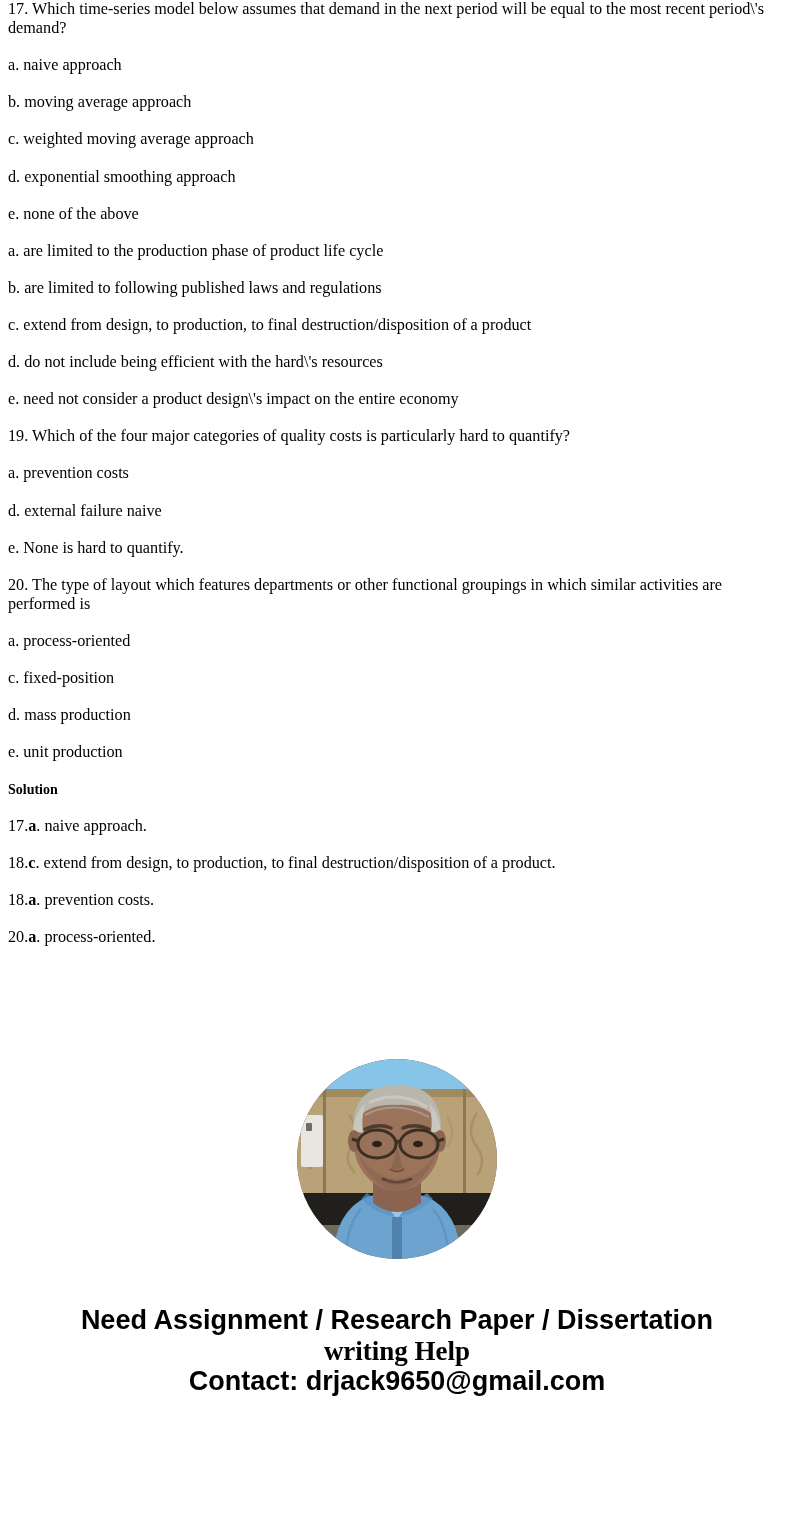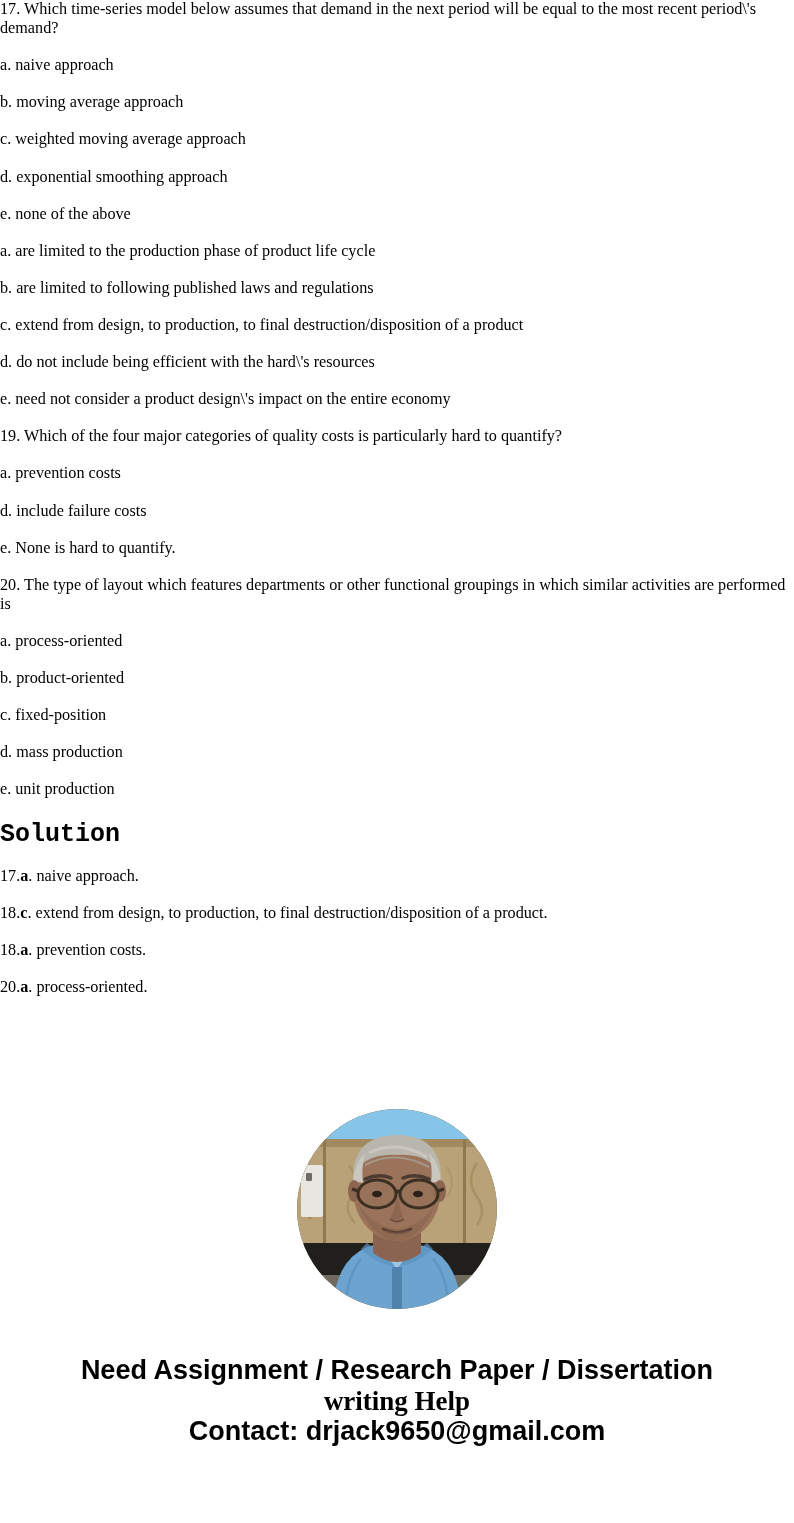--- a/index.html
+++ b/index.html
@@ -15,38 +15,37 @@
     color: #000000;
     -webkit-font-smoothing: antialiased;
   }
   .page {
     width: 794px;
     box-sizing: border-box;
     padding: 0;
     position: relative;
   }
   .content {
-    padding: 0 0;
+    padding: 0 8px;
   }
   p.q, p.opt, p.ans {
     font-size: 16.2px;
     line-height: 1.18;
     margin: 0 0 18px 0;
     padding: 0;
     text-align: left;
   }
   p.q {
     margin-top: 0;
   }
   h3.solution {
-    font-size: 25px;
+    font-size: 14px;
     font-weight: bold;
     margin: 20px 0 18px 0;
     line-height: 1.18;
-    font-family: Liberation Mono, monospace;
   }
   p.ans .ltr {
     font-weight: bold;
   }
   .first-q {
     margin-top: 8px;
   }
   .avatar-wrap {
     width: 100%;
     display: flex;
@@ -99,26 +98,25 @@
     <p class="opt">e. none of the above</p>
 
     <p class="opt">a. are limited to the production phase of product life cycle</p>
     <p class="opt">b. are limited to following published laws and regulations</p>
     <p class="opt">c. extend from design, to production, to final destruction/disposition of a product</p>
     <p class="opt">d. do not include being efficient with the hard\'s resources</p>
     <p class="opt">e. need not consider a product design\'s impact on the entire economy</p>
 
     <p class="q">19. Which of the four major categories of quality costs is particularly hard to quantify?</p>
     <p class="opt">a. prevention costs</p>
-    <p class="opt">d. include failure costs</p>
+    <p class="opt">d. external failure naive</p>
     <p class="opt">e. None is hard to quantify.</p>
 
     <p class="q">20. The type of layout which features departments or other functional groupings in which similar activities are performed is</p>
     <p class="opt">a. process-oriented</p>
-    <p class="opt">b. product-oriented</p>
     <p class="opt">c. fixed-position</p>
     <p class="opt">d. mass production</p>
     <p class="opt">e. unit production</p>
 
     <h3 class="solution">Solution</h3>
 
     <p class="ans"><span class="num">17.</span><span class="ltr">a</span><span class="txt">. naive approach.</span></p>
 
     <p class="ans"><span class="num">18.</span><span class="ltr">c</span><span class="txt">. extend from design, to production, to final destruction/disposition of a product.</span></p>
 

